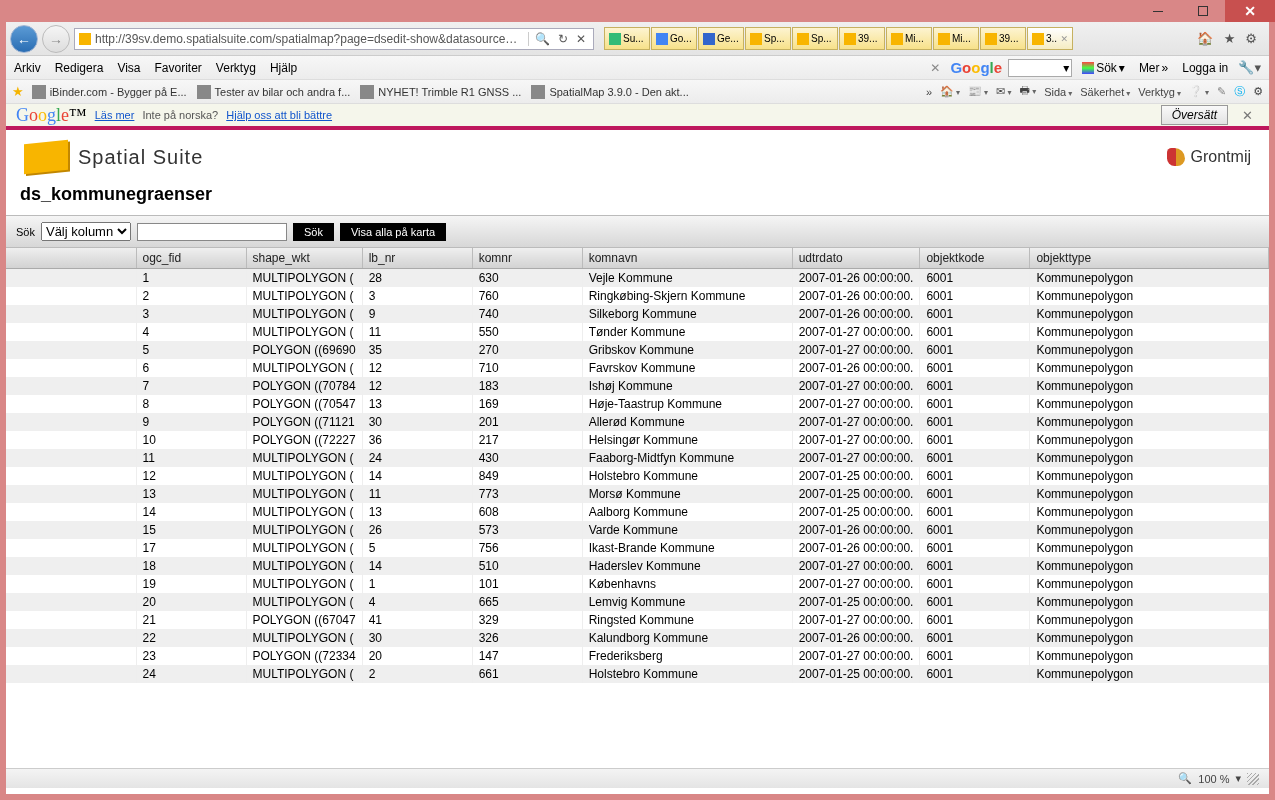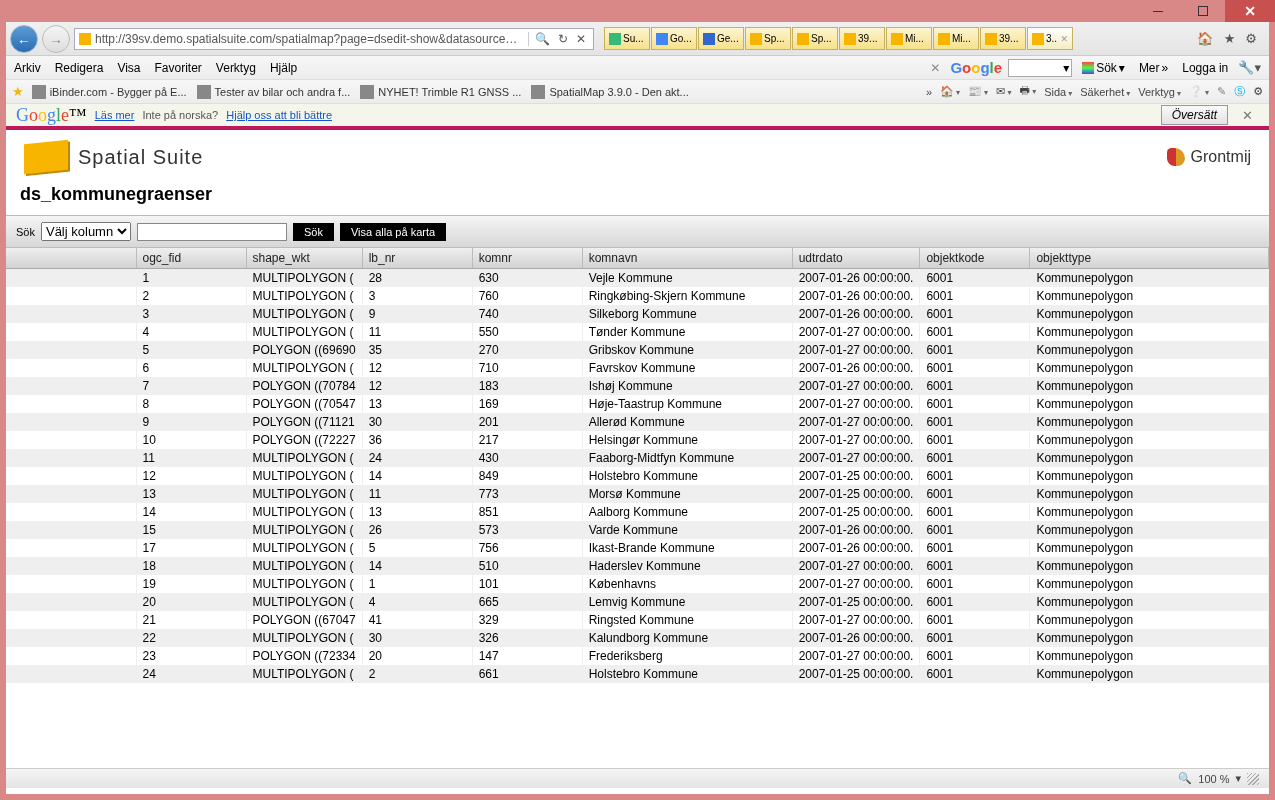--- a/index.html
+++ b/index.html
@@ -409,21 +409,21 @@
             <td>Morsø Kommune</td>
             <td>2007-01-25 00:00:00.</td>
             <td>6001</td>
             <td>Kommunepolygon</td>
           </tr>
           <tr>
             <td class="pad"></td>
             <td>14</td>
             <td>MULTIPOLYGON (</td>
             <td>13</td>
-            <td>851</td>
+            <td>608</td>
             <td>Aalborg Kommune</td>
             <td>2007-01-25 00:00:00.</td>
             <td>6001</td>
             <td>Kommunepolygon</td>
           </tr>
           <tr>
             <td class="pad"></td>
             <td>15</td>
             <td>MULTIPOLYGON (</td>
             <td>26</td>

